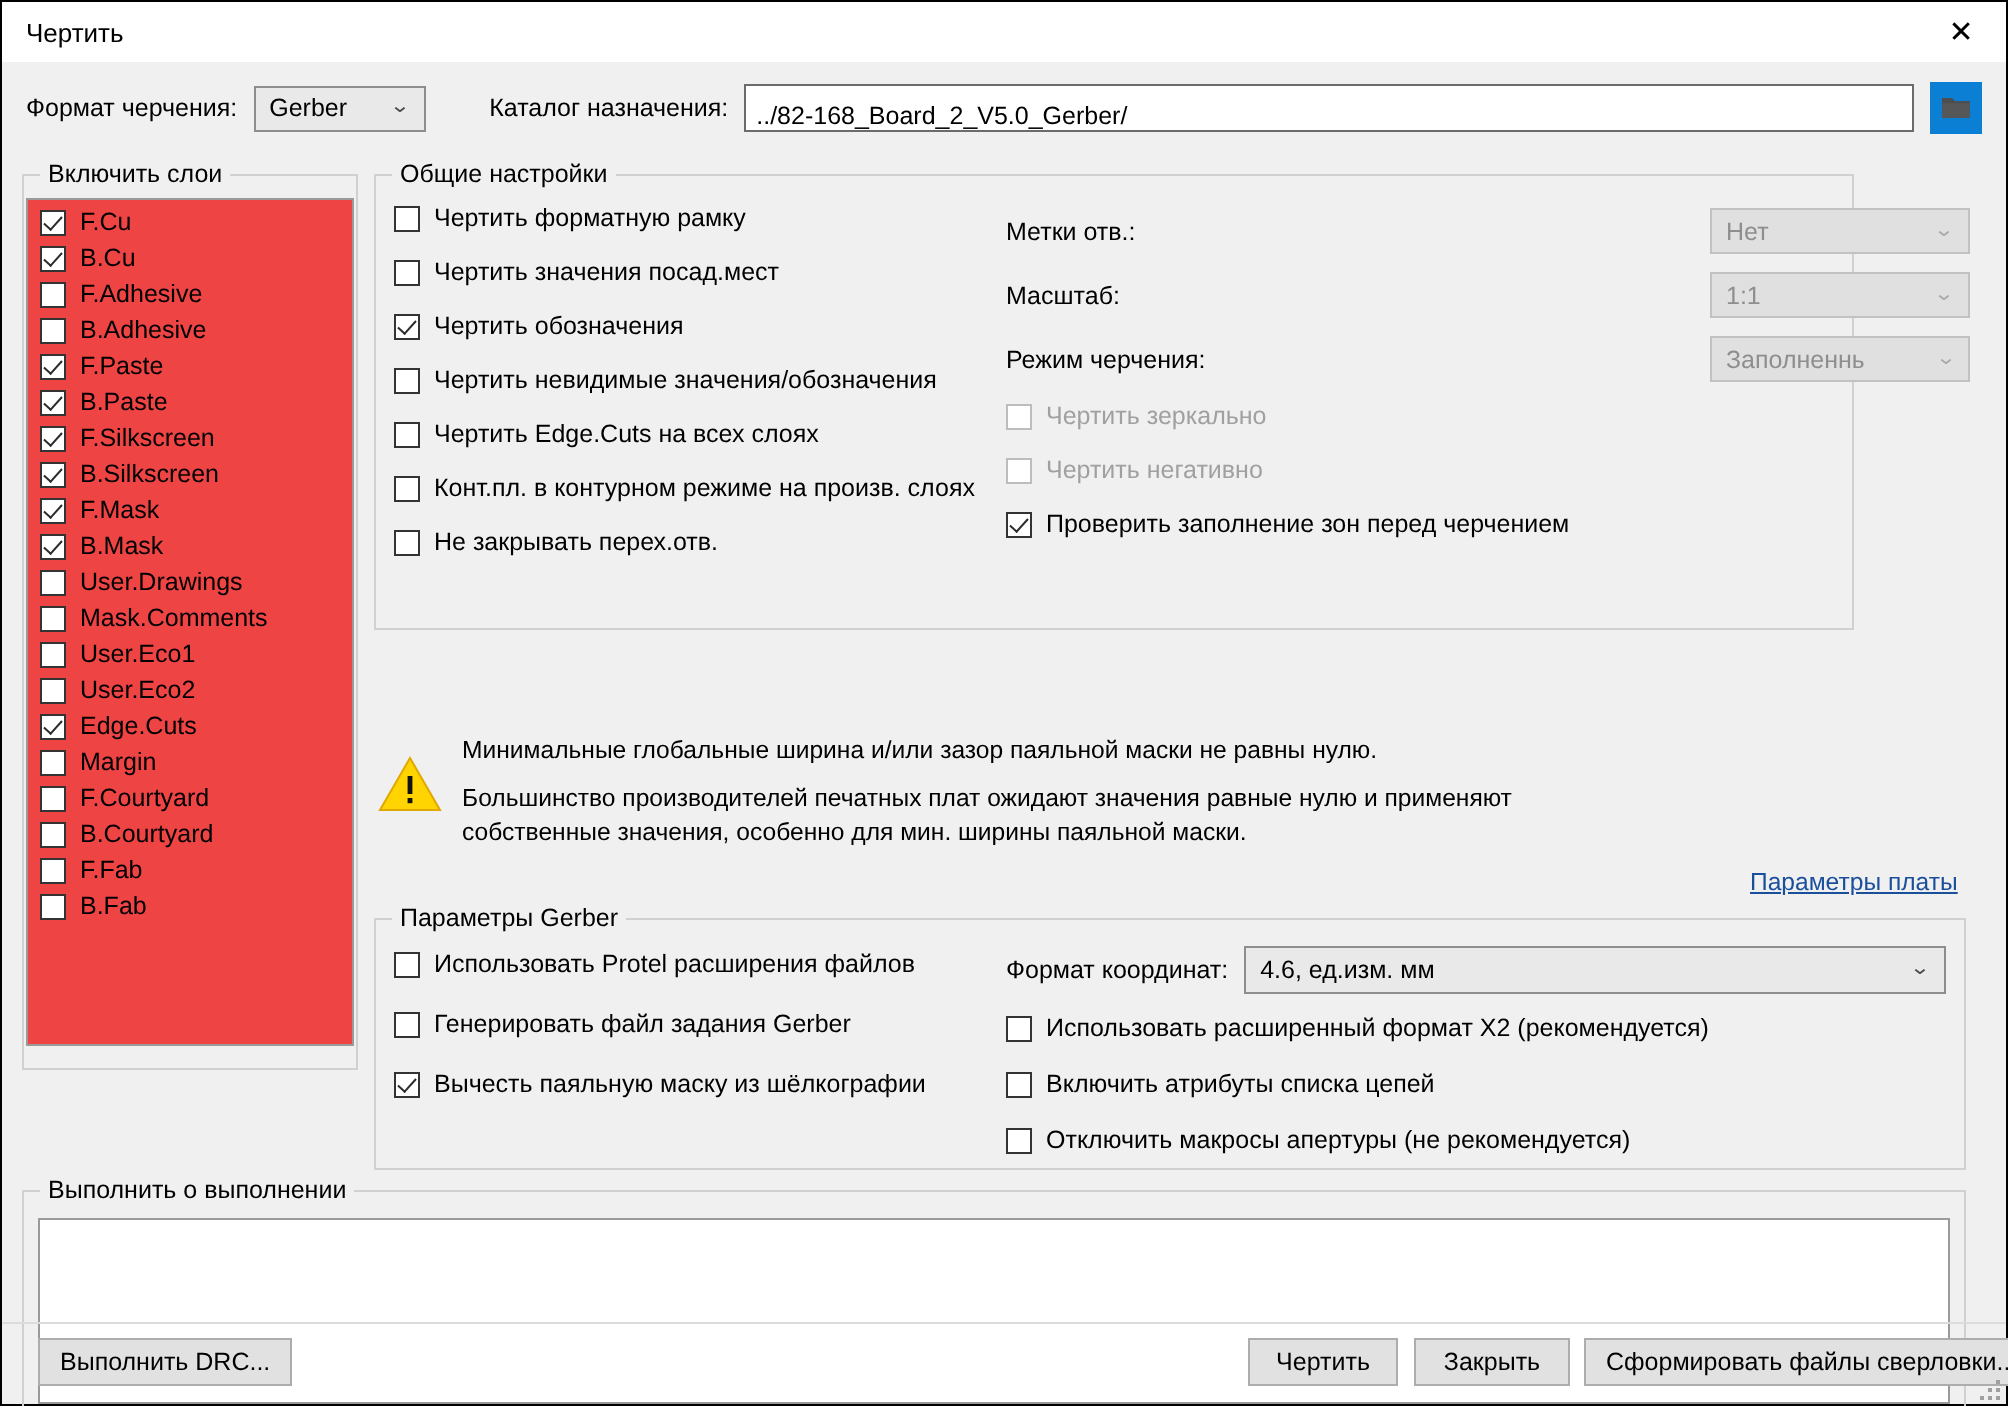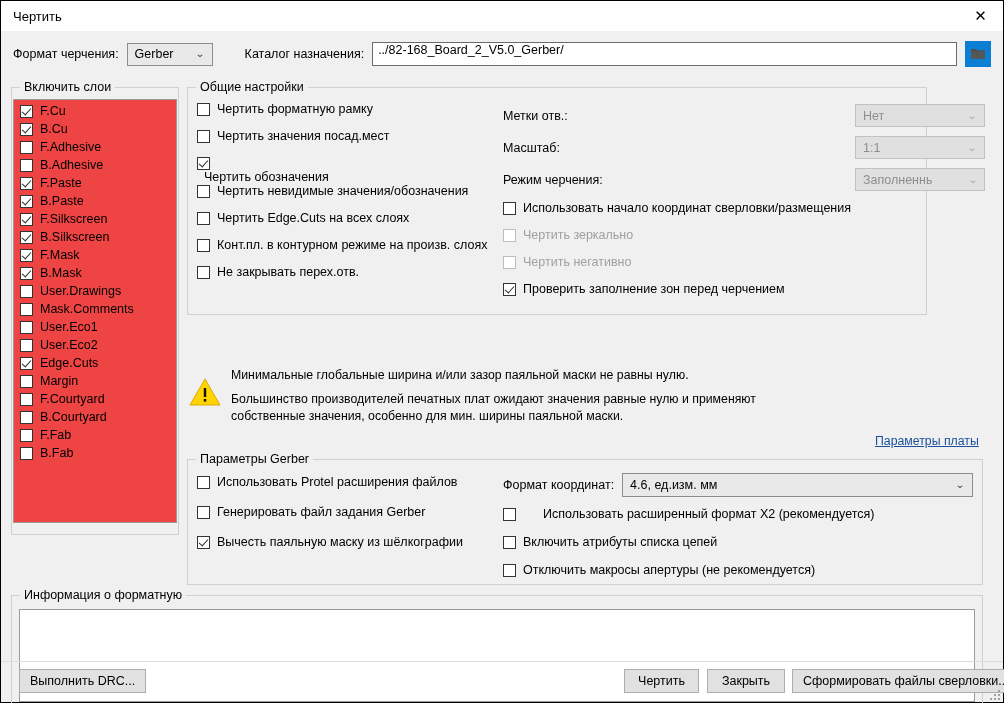--- a/index.html
+++ b/index.html
@@ -50,21 +50,21 @@
   .combo .cval{flex:1 1 auto;white-space:nowrap;overflow:hidden;}
   .combo .arw{
     width:16px;text-align:center;color:#4a4a4a;font-size:10px;line-height:1;
     transform:scaleX(1.25);
   }
   .combo.disabled{background:#e0e0e0;border-color:#c2c2c2;color:#8e8e8e;}
   .combo.disabled .arw{color:#a9a9a9;}
   
   .tbox{
     height:24px;border:1px solid #6b6b6b;background:#fff;
-    display:flex;align-items:flex-start;padding:0 5px;box-sizing:border-box;
+    display:flex;align-items:flex-end;padding:0 5px;box-sizing:border-box;
     font-size:12.5px;color:#000;
   }
   .folderbtn{
     width:26px;height:26px;background:#0b7fd4;
     display:flex;align-items:center;justify-content:center;
     box-sizing:border-box;cursor:pointer;flex:0 0 auto;
   }
   .folderbtn svg{display:block;}
   
   .body{flex:1 1 auto;position:relative;padding:0 12px;box-sizing:border-box;}
@@ -245,21 +245,21 @@
 
     <div style="position:absolute;left:196px;top:25px;">
       <div class="cb" style="margin-bottom:13px;">
           <span class="box"></span>
           <span class="ctext">Чертить форматную рамку</span>
         </div>
       <div class="cb" style="margin-bottom:13px;">
           <span class="box"></span>
           <span class="ctext">Чертить значения посад.мест</span>
         </div>
-      <div class="cb" style="flex-direction:column;">
+      <div class="cb" style="margin-bottom:13px;">
           <span class="box checked"></span>
           <span class="ctext">Чертить обозначения</span>
         </div>
       <div class="cb" style="margin-bottom:13px;">
           <span class="box"></span>
           <span class="ctext">Чертить невидимые значения/обозначения</span>
         </div>
       <div class="cb" style="margin-bottom:13px;">
           <span class="box"></span>
           <span class="ctext">Чертить Edge.Cuts на всех слоях</span>
@@ -289,24 +289,20 @@
           <span class="arw">⌄</span>
         </div>
       </div>
       <div style="display:flex;align-items:center;height:25px;margin-bottom:9px;">
         <span class="lbl" style="width:352px;">Режим черчения:</span>
         <div class="combo disabled" style="width:130px;gap:34px;">
           <span class="cval">Заполненный</span>
           <span class="arw">⌄</span>
         </div>
       </div>
-      <div class="cb" style="margin-bottom:13px;">
-          <span class="box"></span>
-          <span class="ctext">Использовать начало координат сверловки/размещения</span>
-        </div>
       <div class="cb disabled" style="margin-bottom:13px;">
           <span class="box"></span>
           <span class="ctext">Чертить зеркально</span>
         </div>
       <div class="cb disabled" style="margin-bottom:13px;">
           <span class="box"></span>
           <span class="ctext">Чертить негативно</span>
         </div>
       <div class="cb">
           <span class="box checked"></span>
@@ -348,36 +344,36 @@
     </div>
 
     <div style="position:absolute;left:502px;top:396px;width:470px;">
       <div style="display:flex;align-items:center;height:24px;margin-bottom:10px;">
         <span class="lbl">Формат координат:</span>
         <div class="combo" style="flex:1 1 auto;margin-left:8px;height:24px;">
           <span class="cval">4.6, ед.изм. мм</span>
           <span class="arw">⌄</span>
         </div>
       </div>
-      <div class="cb" style="margin-bottom:14px;gap:20px;">
+      <div class="cb" style="margin-bottom:14px;">
           <span class="box"></span>
           <span class="ctext">Использовать расширенный формат X2 (рекомендуется)</span>
         </div>
       <div class="cb" style="margin-bottom:14px;">
           <span class="box"></span>
           <span class="ctext">Включить атрибуты списка цепей</span>
         </div>
       <div class="cb">
           <span class="box"></span>
           <span class="ctext">Отключить макросы апертуры (не рекомендуется)</span>
         </div>
     </div>
 
     <div class="group" style="left:10px;top:518px;width:972px;height:124px;">
-      <div class="gtitle">Информация о форматную</div>
+      <div class="gtitle">Выполнить о выполнении</div>
     </div>
     <div class="msgpanel" style="left:18px;top:532px;width:956px;height:93px;">
       <span style="display:block;padding:3px 5px;font-size:12px;color:#000;"></span>
     </div>
 
   </div>
 
   <div class="footer">
     <div class="btn" style="position:absolute;left:18px;top:7px;">Выполнить DRC...</div>
     <div class="btn" style="position:absolute;left:623px;top:7px;width:75px;">Чертить</div>

